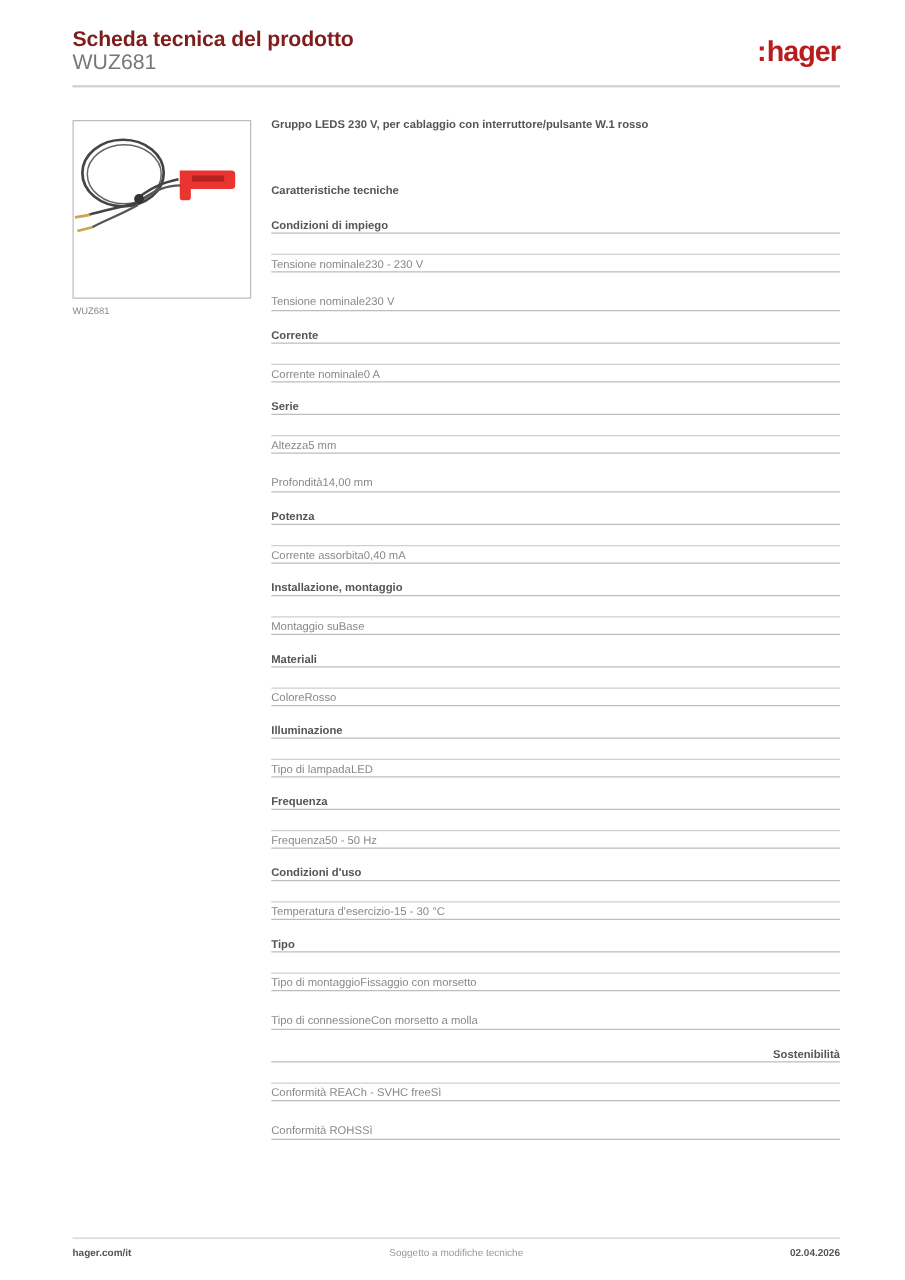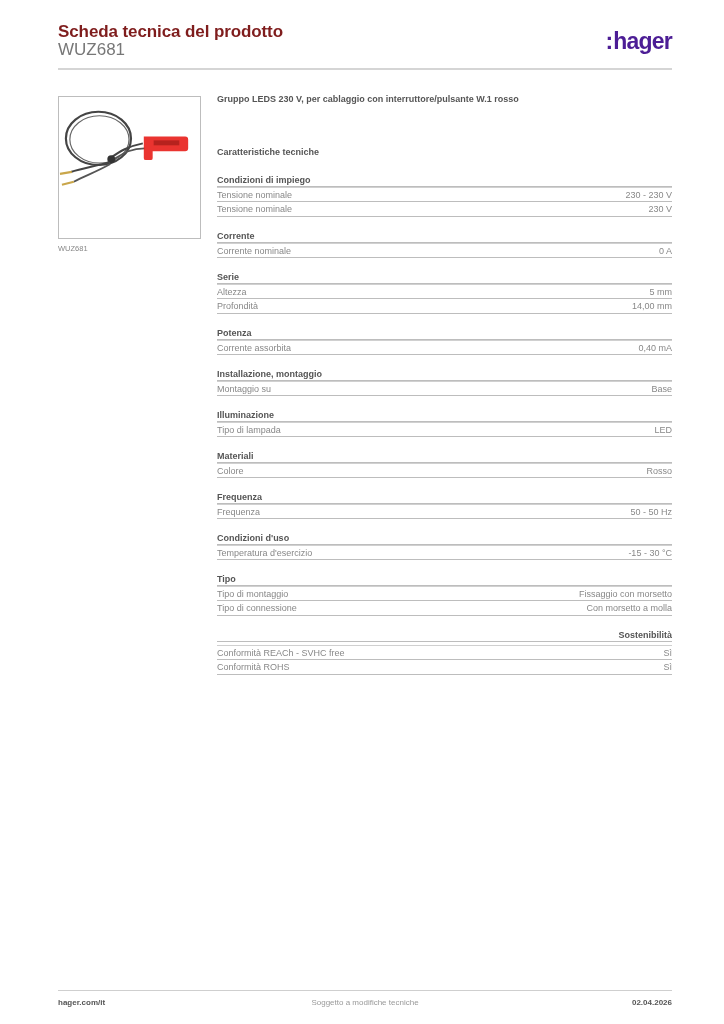--- a/index.html
+++ b/index.html
@@ -2,35 +2,35 @@
 <html><head>
 <meta charset="utf-8">
 <style>
   * { box-sizing: border-box; margin: 0; padding: 0; }
   html, body { width: 724px; height: 1024px; background: #ffffff; overflow: hidden; }
   body { font-family: "Liberation Sans", sans-serif; color: #555; position: relative; }
 
   .header { position: absolute; left: 58px; top: 20px; width: 614px; height: 50px; }
   .title { position: absolute; left: 0; top: 2px; font-size: 17px; font-weight: bold; color: #7f1d1d; letter-spacing: -0.1px; }
   .subtitle { position: absolute; left: 0; top: 20px; font-size: 17px; color: #777; }
-  .logo { position: absolute; right: 0; top: 8px; font-size: 23px; font-weight: bold; color: #4c1d95; letter-spacing: -0.8px; }
+  .logo { position: absolute; right: 0; top: 8px; font-size: 23px; font-weight: bold; color: #b91c1c; letter-spacing: -0.8px; }
   .logo .colon { font-weight: bold; margin-right: 1px; }
   .header-rule { position: absolute; left: 58px; top: 68px; width: 614px; height: 2px; background: #d5d5d5; }
 
   .image-box { position: absolute; left: 58px; top: 96px; width: 143px; height: 143px; border: 1px solid #bdbdbd; background: #fff; }
   .image-box svg { width: 100%; height: 100%; display: block; }
   .image-caption { position: absolute; left: 58px; top: 244px; font-size: 7.5px; color: #888; }
 
   .content { position: absolute; left: 217px; top: 94px; width: 455px; }
   .product-desc { font-size: 9px; font-weight: bold; color: #555; height: 14px; }
   .tech-title { font-size: 9px; font-weight: bold; color: #555; margin-top: 39px; height: 14px; }
 
   .section { margin-top: 12px; }
   .section-title { font-size: 9px; font-weight: bold; color: #555; height: 14px; line-height: 14px; border-bottom: 1px solid #bdbdbd; }
-  .row { display: flex; justify-content: space-between; height: 15px; line-height: 14px; font-size: 9px; color: #888; border-bottom: 1px solid #bdbdbd; border-top: 1px solid #d0d0d0; margin-top: 0; }
+  .row { display: flex; justify-content: flex-start; height: 15px; line-height: 14px; font-size: 9px; color: #888; border-bottom: 1px solid #bdbdbd; border-top: 1px solid #d0d0d0; margin-top: 16px; }
   .row + .row { border-top: none; }
   .section.spaced-title .section-title { margin-bottom: 3px; text-align: right; }
 
   .footer-rule { position: absolute; left: 58px; top: 990px; width: 614px; height: 1px; background: #cfcfcf; }
   .footer { position: absolute; left: 58px; top: 998px; width: 614px; height: 12px; font-size: 8px; }
   .footer-left { position: absolute; left: 0; top: 0; font-weight: bold; color: #555; }
   .footer-center { position: absolute; left: 0; width: 100%; text-align: center; top: 0; color: #999; }
   .footer-right { position: absolute; right: 0; top: 0; font-weight: bold; color: #555; }
 </style>
 </head>
@@ -108,31 +108,31 @@
         </div>
       </div>
       <div class="section">
         <div class="section-title">Installazione, montaggio</div>
         <div class="row">
           <span>Montaggio su</span>
           <span>Base</span>
         </div>
       </div>
       <div class="section">
+        <div class="section-title">Materiali</div>
+        <div class="row">
+          <span>Colore</span>
+          <span>Rosso</span>
+        </div>
+      </div>
+      <div class="section">
         <div class="section-title">Illuminazione</div>
         <div class="row">
           <span>Tipo di lampada</span>
           <span>LED</span>
-        </div>
-      </div>
-      <div class="section">
-        <div class="section-title">Materiali</div>
-        <div class="row">
-          <span>Colore</span>
-          <span>Rosso</span>
         </div>
       </div>
       <div class="section">
         <div class="section-title">Frequenza</div>
         <div class="row">
           <span>Frequenza</span>
           <span>50 - 50 Hz</span>
         </div>
       </div>
       <div class="section">

